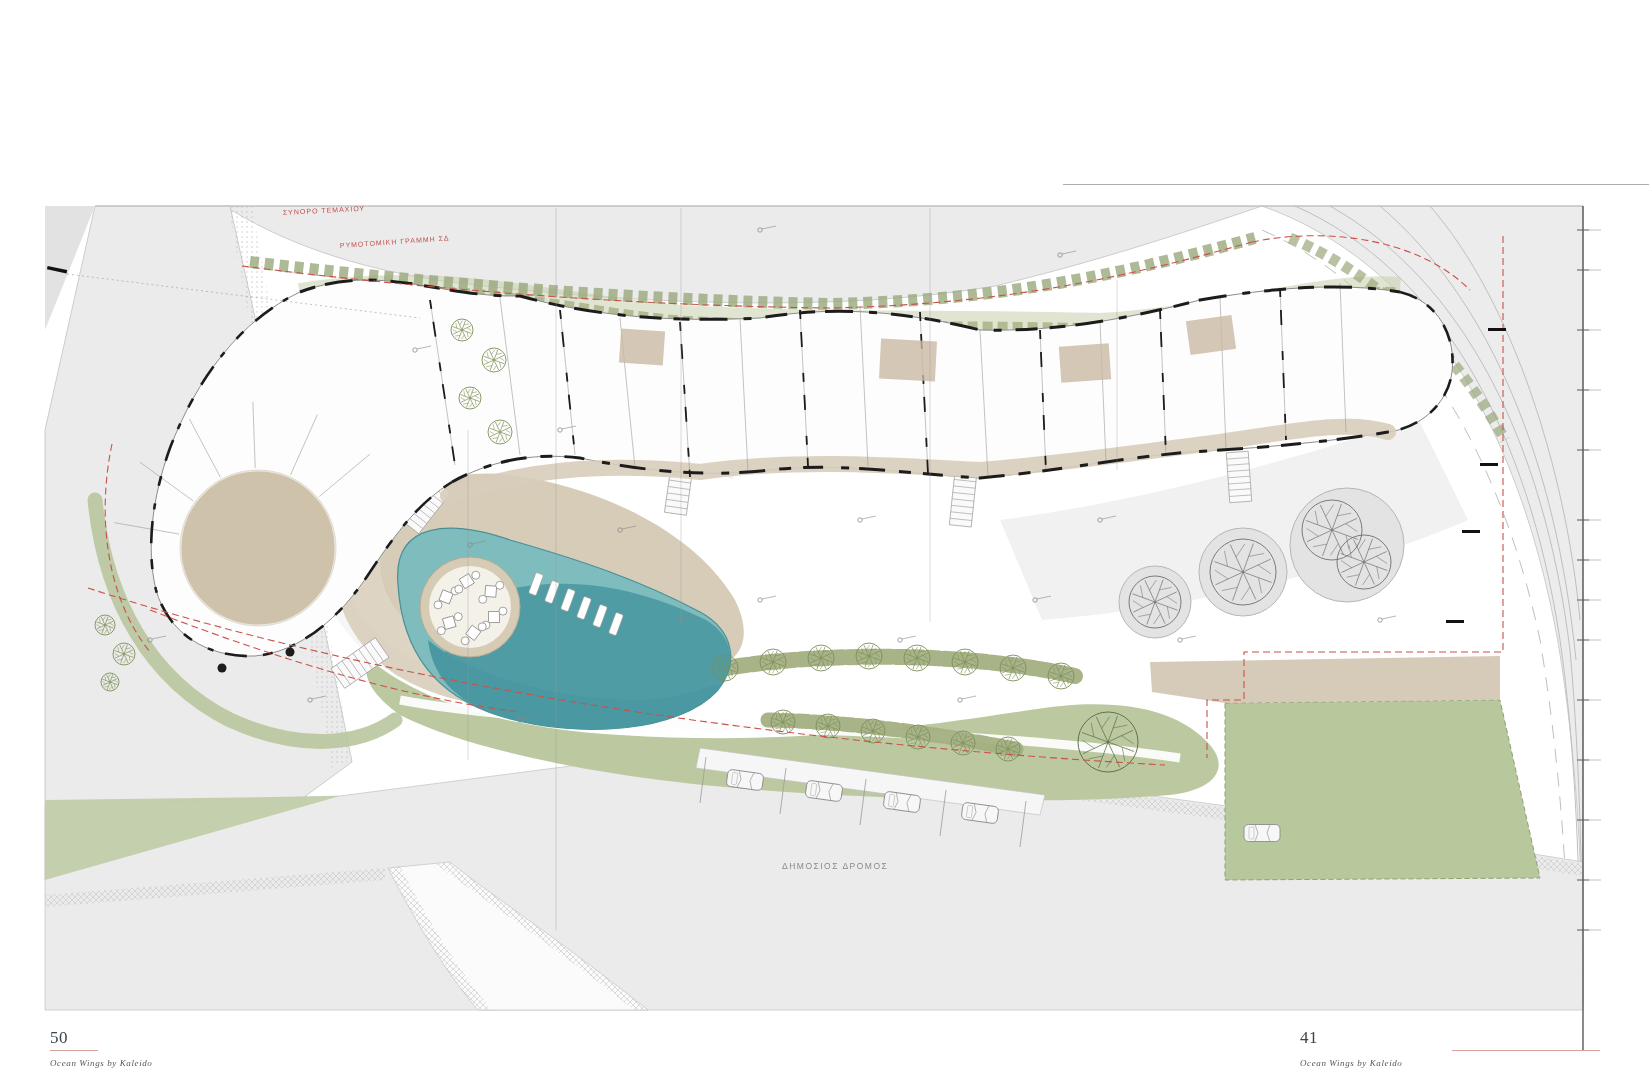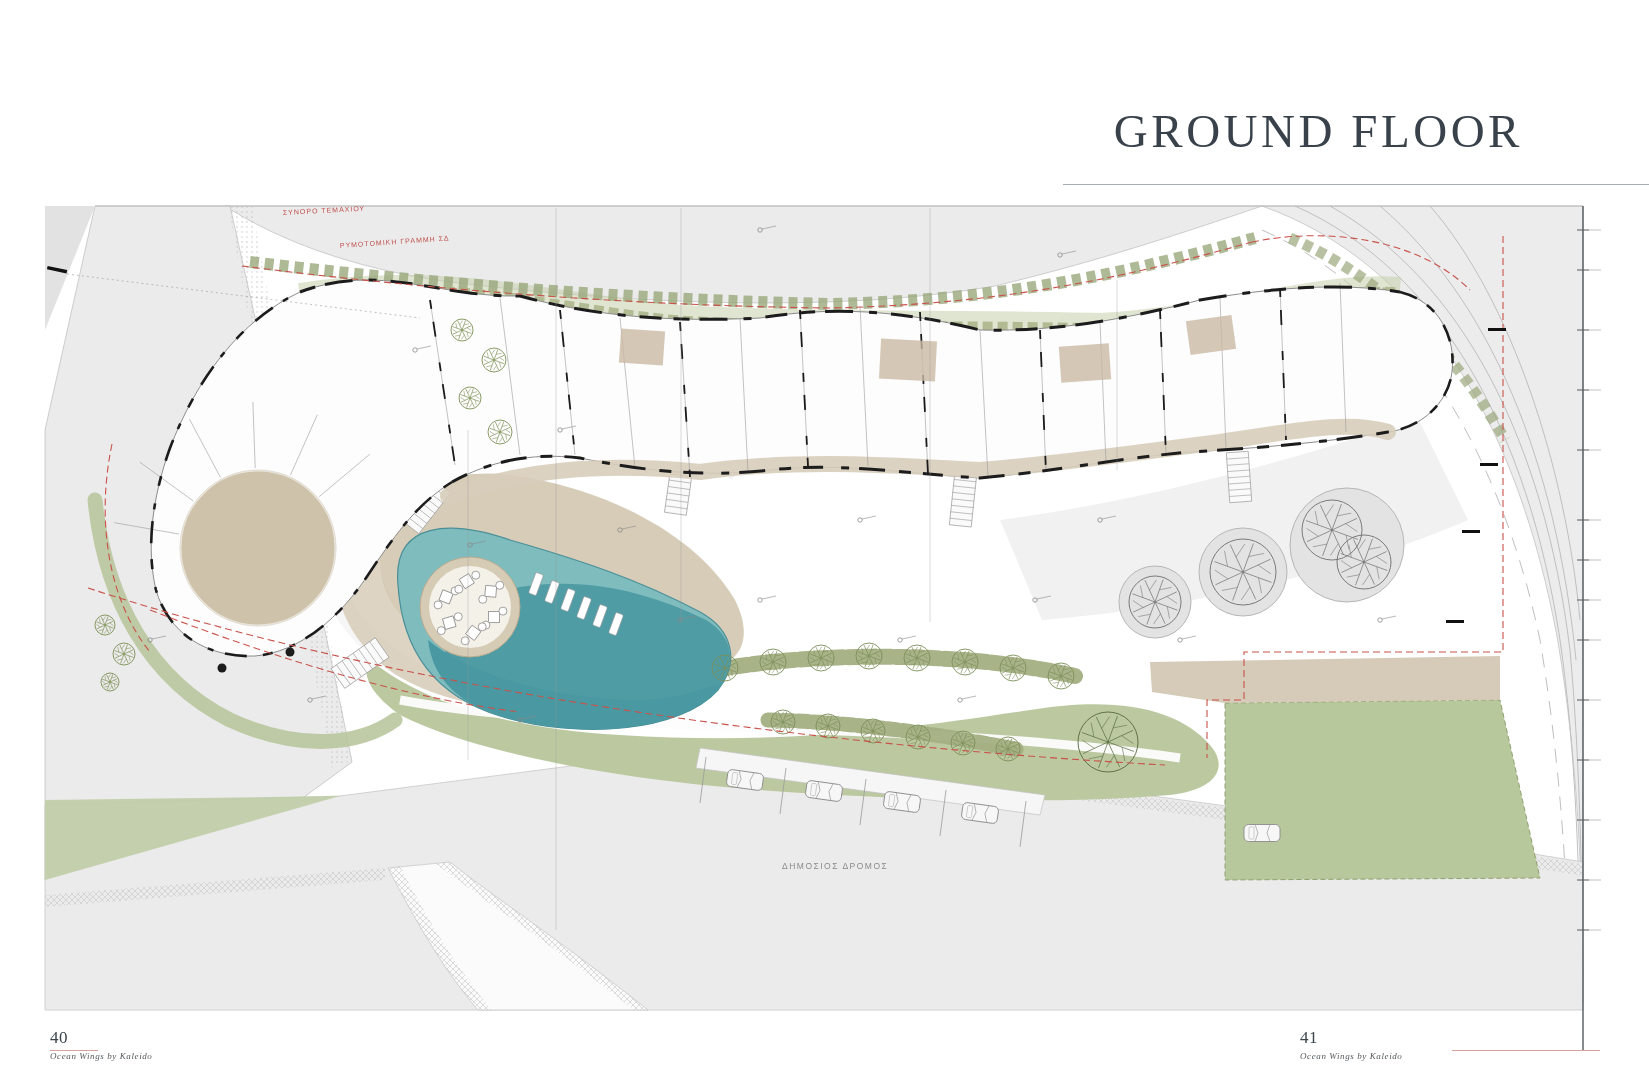--- a/index.html
+++ b/index.html
@@ -9,28 +9,27 @@
   .page-title{position:absolute;right:126px;top:8px;font-size:47px;letter-spacing:.075em;
        color:#39424b;font-weight:400;white-space:nowrap;}
   .title-rule{position:absolute;top:88px;left:1063px;right:0;height:0;border-top:1.6px solid #a8adb1;}
   .plan-wrap{position:absolute;left:0;top:0;width:1649px;height:1080px;}
   .footer-left{position:absolute;left:50px;top:1028px;width:300px;}
   .footer-right{position:absolute;right:49px;top:1028px;width:300px;}
   .page-num{font-size:17px;color:#3c444c;letter-spacing:.5px;display:inline-block;}
   .num-rule{height:0;border-top:1.6px solid #d8a29c;margin-top:2px;}
   .footer-left .num-rule{width:48px;}
   .footer-right .num-rule{width:48px;margin-left:auto;margin-right:0;width:148px;}
-  .brand-script{font-style:italic;font-size:9px;color:#55595d;letter-spacing:.6px;}
+  .brand-script{font-style:italic;font-size:9px;color:#55595d;letter-spacing:.6px;margin-top:7px;}
   svg text{font-family:"Liberation Sans",sans-serif;}
 </style>
 </head>
 <body>
 
 <div class="page-header">
-  <div class="page-title">GROUND FLOOR</div>
   <div class="title-rule"></div>
 </div>
 
 <div class="plan-wrap">
 <svg id="plan" width="1649" height="1080" viewBox="0 0 1649 1080" xmlns="http://www.w3.org/2000/svg">
   <defs>
     <pattern id="xhatch" width="6" height="6" patternUnits="userSpaceOnUse">
       <path d="M0,6 L6,0 M0,0 L6,6" stroke="#c6c6c6" stroke-width="0.6"></path>
     </pattern>
     <pattern id="dots" width="5" height="5" patternUnits="userSpaceOnUse">
@@ -903,21 +902,21 @@
 
   <g>
     <text x="283" y="215" font-size="7" fill="#c0504d" letter-spacing="1" transform="rotate(-3 283 215)">ΣΥΝΟΡΟ ΤΕΜΑΧΙΟΥ</text>
     <text x="340" y="248" font-size="7" fill="#c0504d" letter-spacing="1" transform="rotate(-4 340 248)">ΡΥΜΟΤΟΜΙΚΗ ΓΡΑΜΜΗ ΣΔ</text>
     <text x="782" y="869" font-size="8.5" fill="#8a8a8a" letter-spacing="1.5">ΔΗΜΟΣΙΟΣ ΔΡΟΜΟΣ</text>
   </g>
 </svg>
 </div>
 
 <div class="footer-left">
-  <span class="page-num">40</span>
+  <span class="page-num">50</span>
   <div class="num-rule" style="width:48px;"></div>
   <div class="brand-script">Ocean Wings by Kaleido</div>
 </div>
 
 <div class="footer-right">
   <span class="page-num">41</span>
   <div class="num-rule"></div>
   <div class="brand-script">Ocean Wings by Kaleido</div>
 </div>
 

